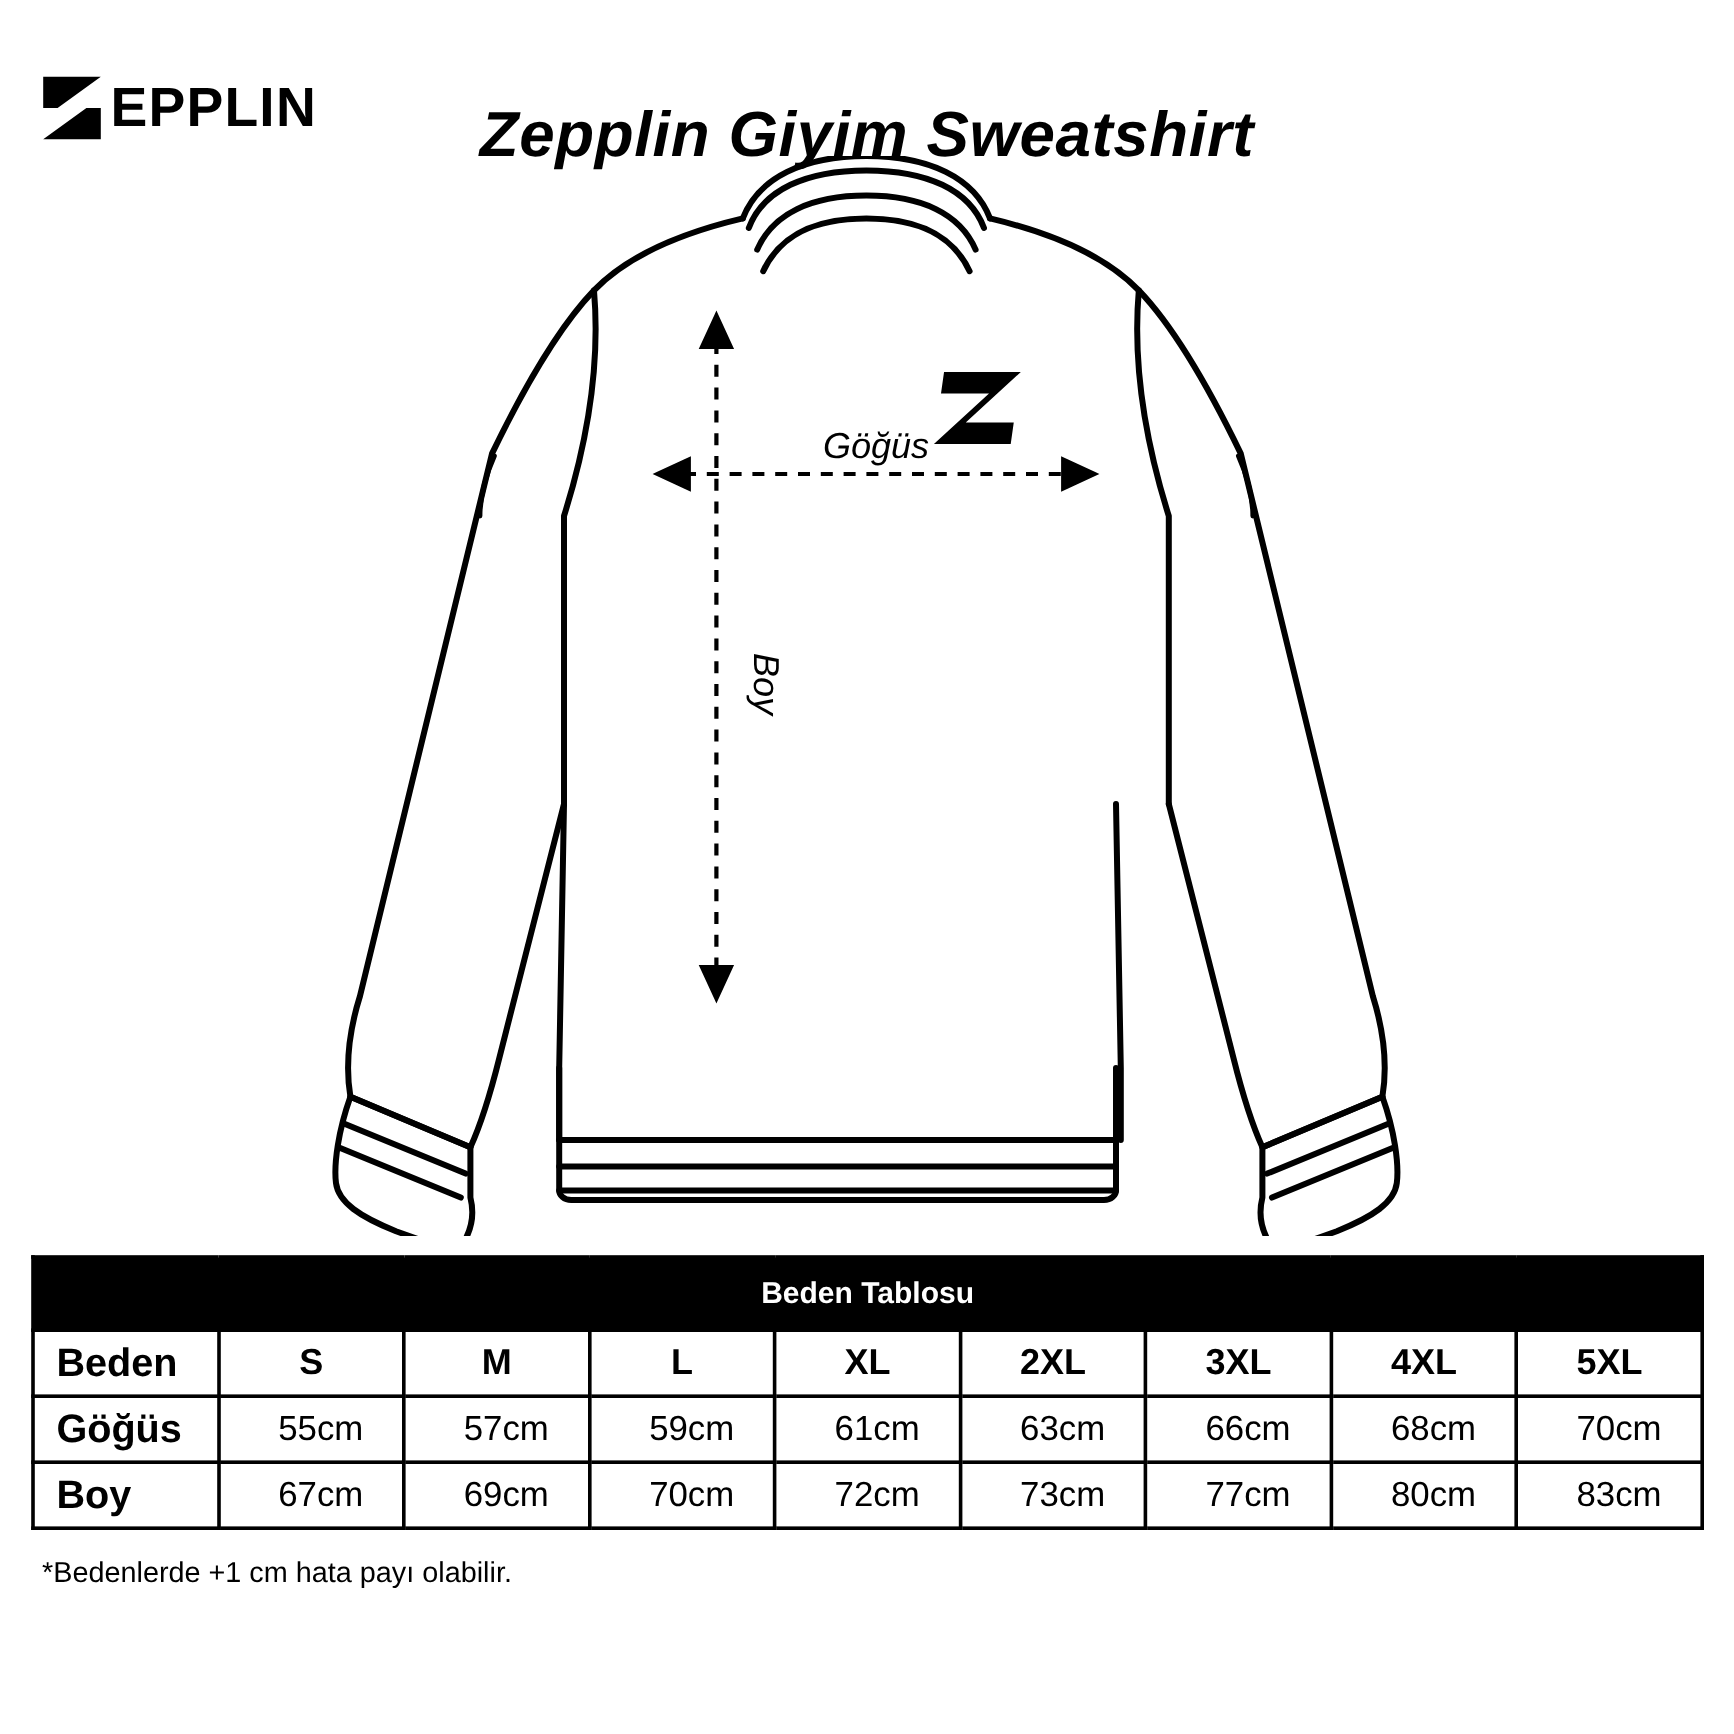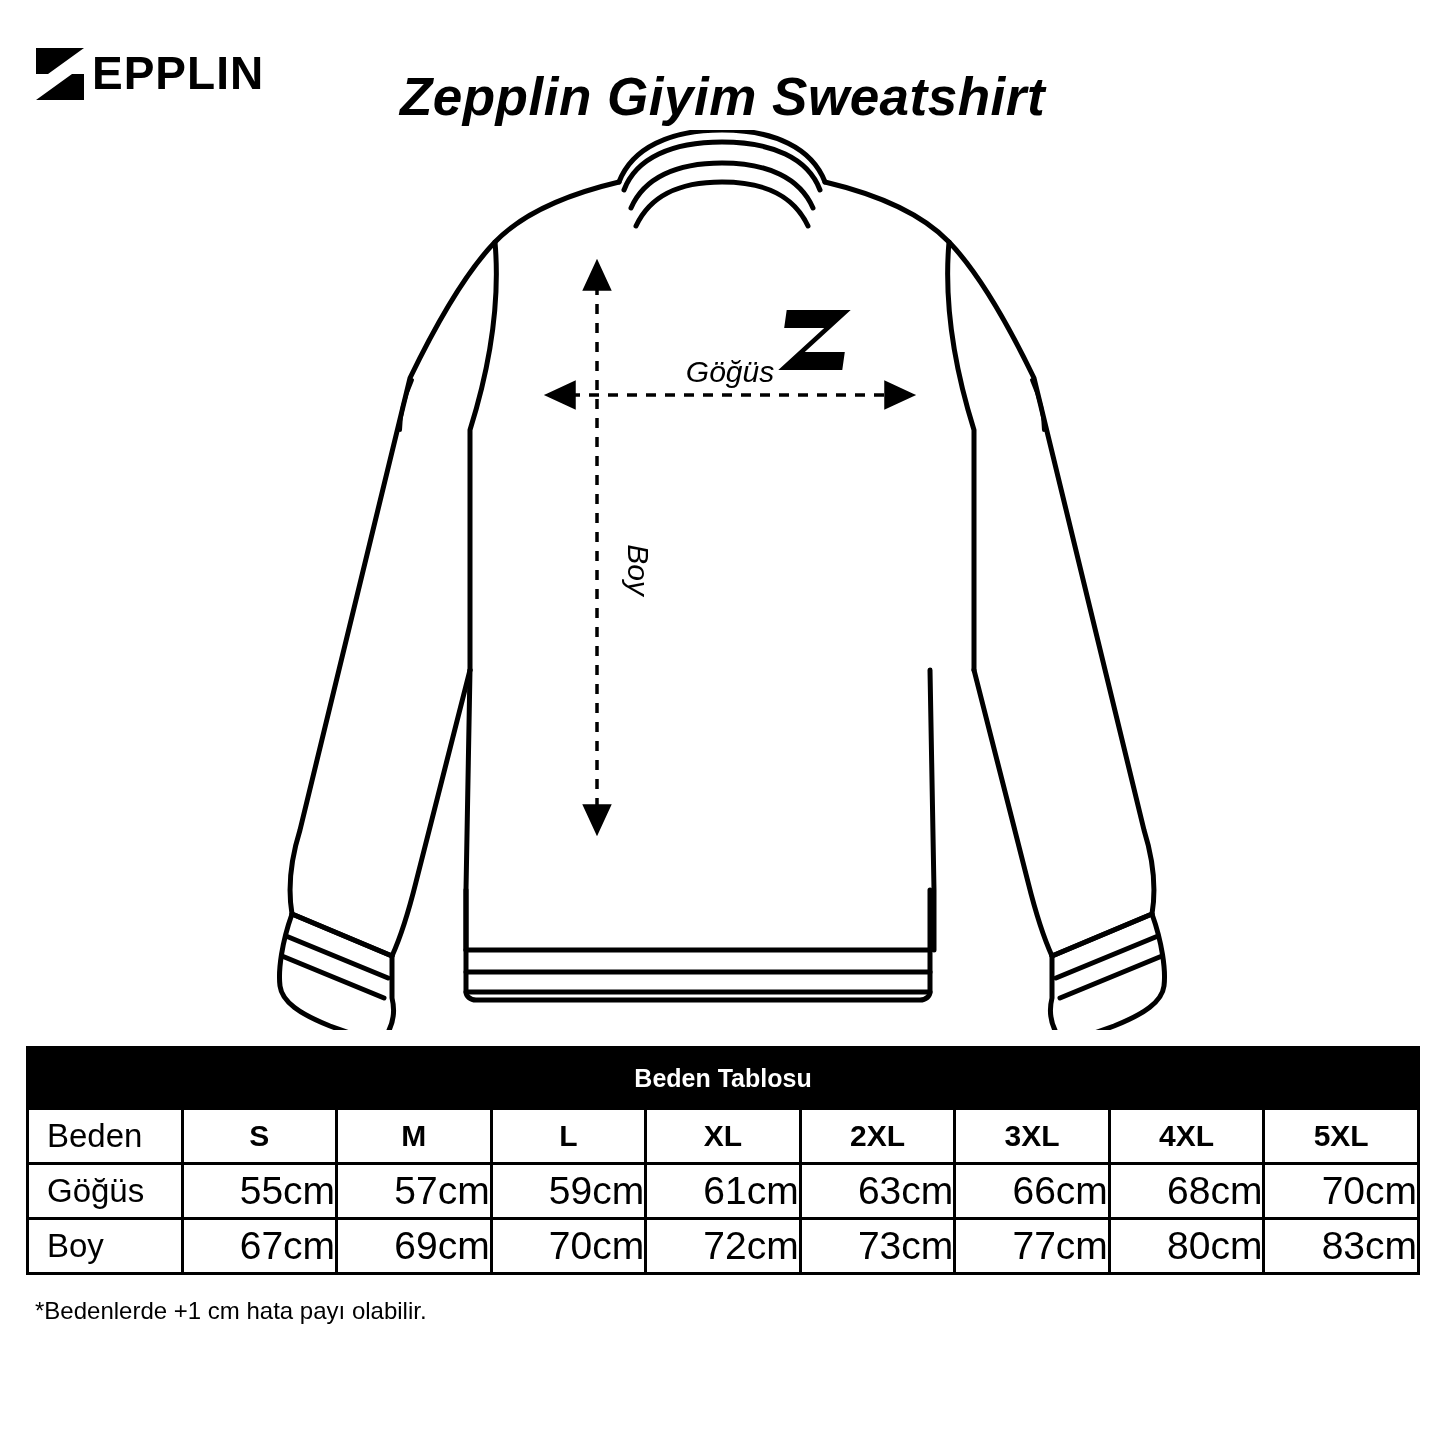--- a/index.html
+++ b/index.html
@@ -12,21 +12,21 @@
     height: 1445px;
     font-family: "Liberation Sans", sans-serif;
     color: #000000;
     position: relative;
     overflow: hidden;
   }
 
   
   .header {
     position: absolute;
-    top: 0;
+    top: 16px;
     left: 0;
     width: 1182px;
     height: 150px;
   }
   .brand-logo {
     position: absolute;
     left: 30px;
     top: 42px;
     width: 240px;
     height: 62px;
@@ -94,28 +94,28 @@
     border: 3px solid #000;
   }
   .size-table .head-row th {
     font-weight: bold;
     font-size: 30px;
   }
   .size-table .head-row th.rowlabel,
   .size-table td.rowlabel {
     text-align: left;
     padding-left: 18px;
-    font-weight: normal;
+    font-weight: bold;
     font-size: 33px;
     width: 248px;
   }
   .size-table tbody td {
-    text-align: right;
+    text-align: center;
     padding-left: 16px;
-    font-size: 39px;
+    font-size: 29px;
   }
   .footnote {
     position: absolute;
     left: 35px;
     top: 1297px;
     font-size: 24px;
   }
 </style>
 </head>
 <body>

